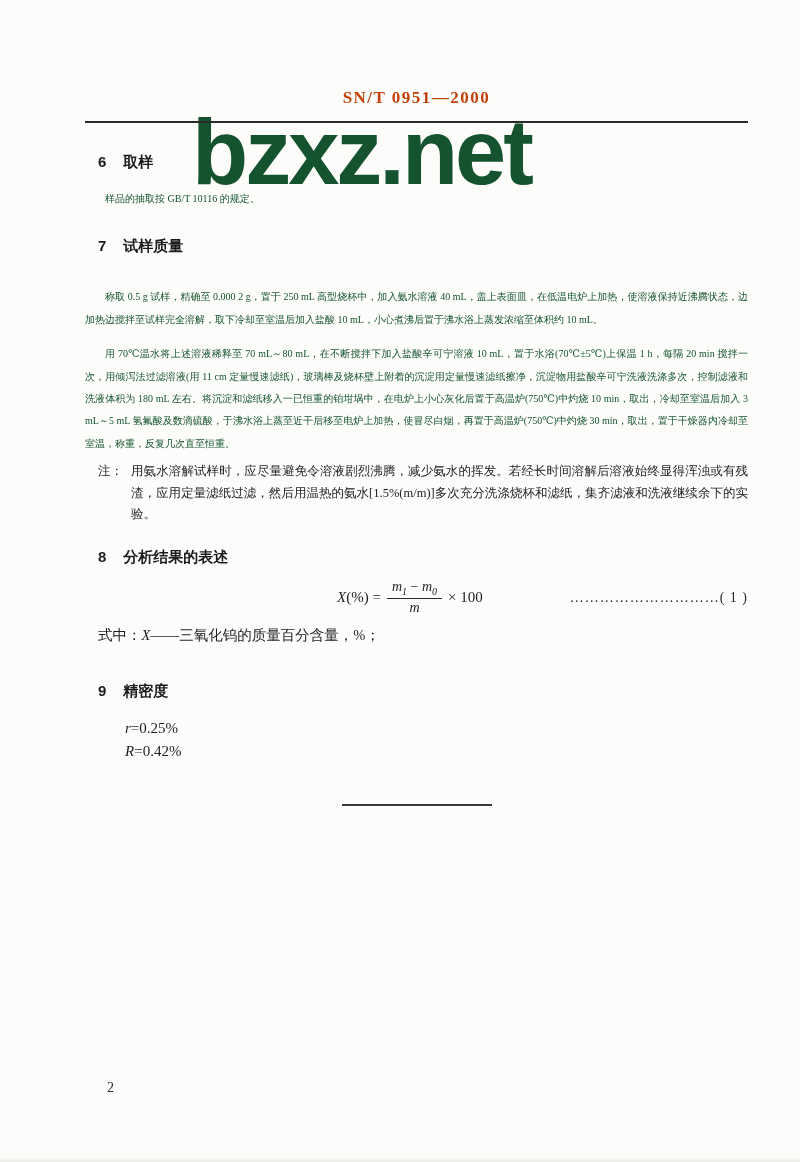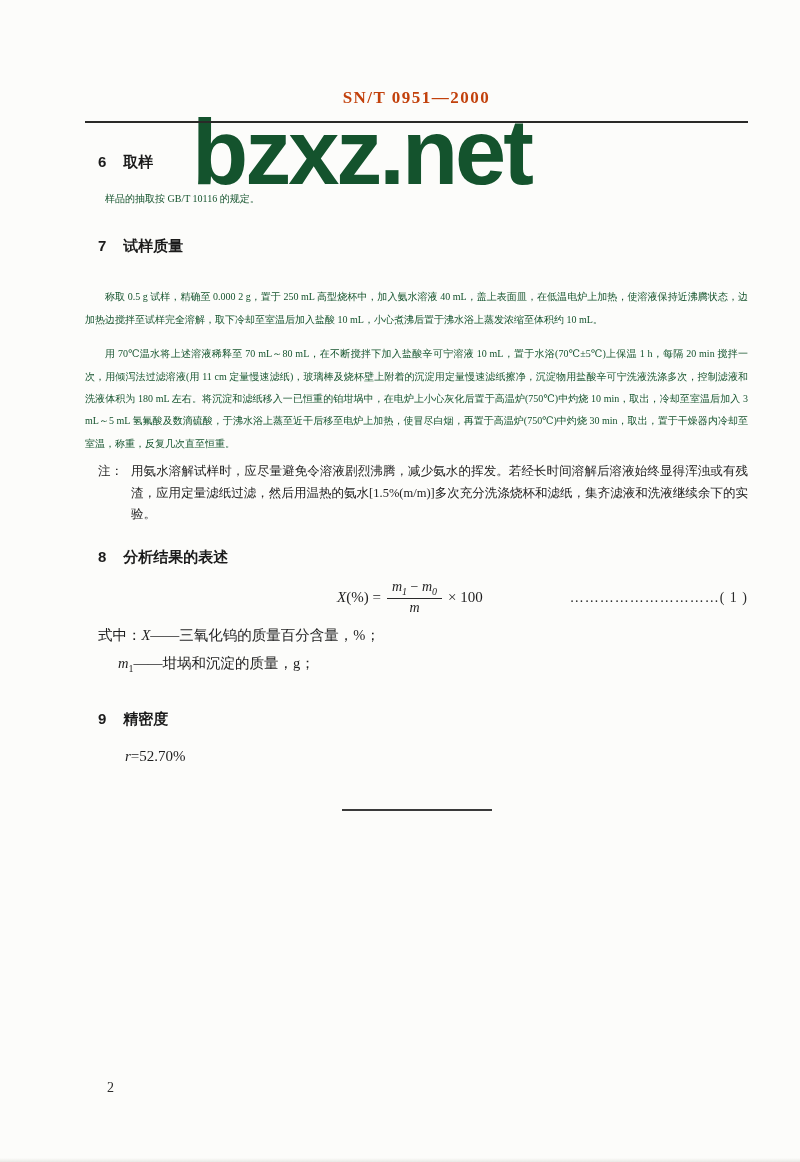--- a/index.html
+++ b/index.html
@@ -138,30 +138,28 @@
     <span class="eq-leader">
         <span>…………………………</span>
         <span>( 1 )</span>
       </span>
   </div>
 
   <div class="defs">
     <div class="def-line def-0">
       <span>式中：</span><span class="var">X</span><sub></sub><span>——三氧化钨的质量百分含量，%；</span>
     </div>
-    <div class="def-line def-2">
-      <span class="var">m</span><sub>1</sub><span>——坩埚和沉淀的质量，g；</span>
-    </div>
   </div>
 
   <div class="sec-heading h-s9">
     <span class="sec-num">9</span>
     <span>精密度</span>
   </div>
   <div class="precision">
-    <div class="prec-line"><span class="var">r</span><span>=52.70%</span></div>
+    <div class="prec-line"><span class="var">r</span><span>=0.25%</span></div>
+    <div class="prec-line"><span class="var">R</span><span>=0.42%</span></div>
   </div>
 
   <div class="center-rule"></div>
 
 </div>
 
 <div class="page-number">2</div>
 
 </body></html>

